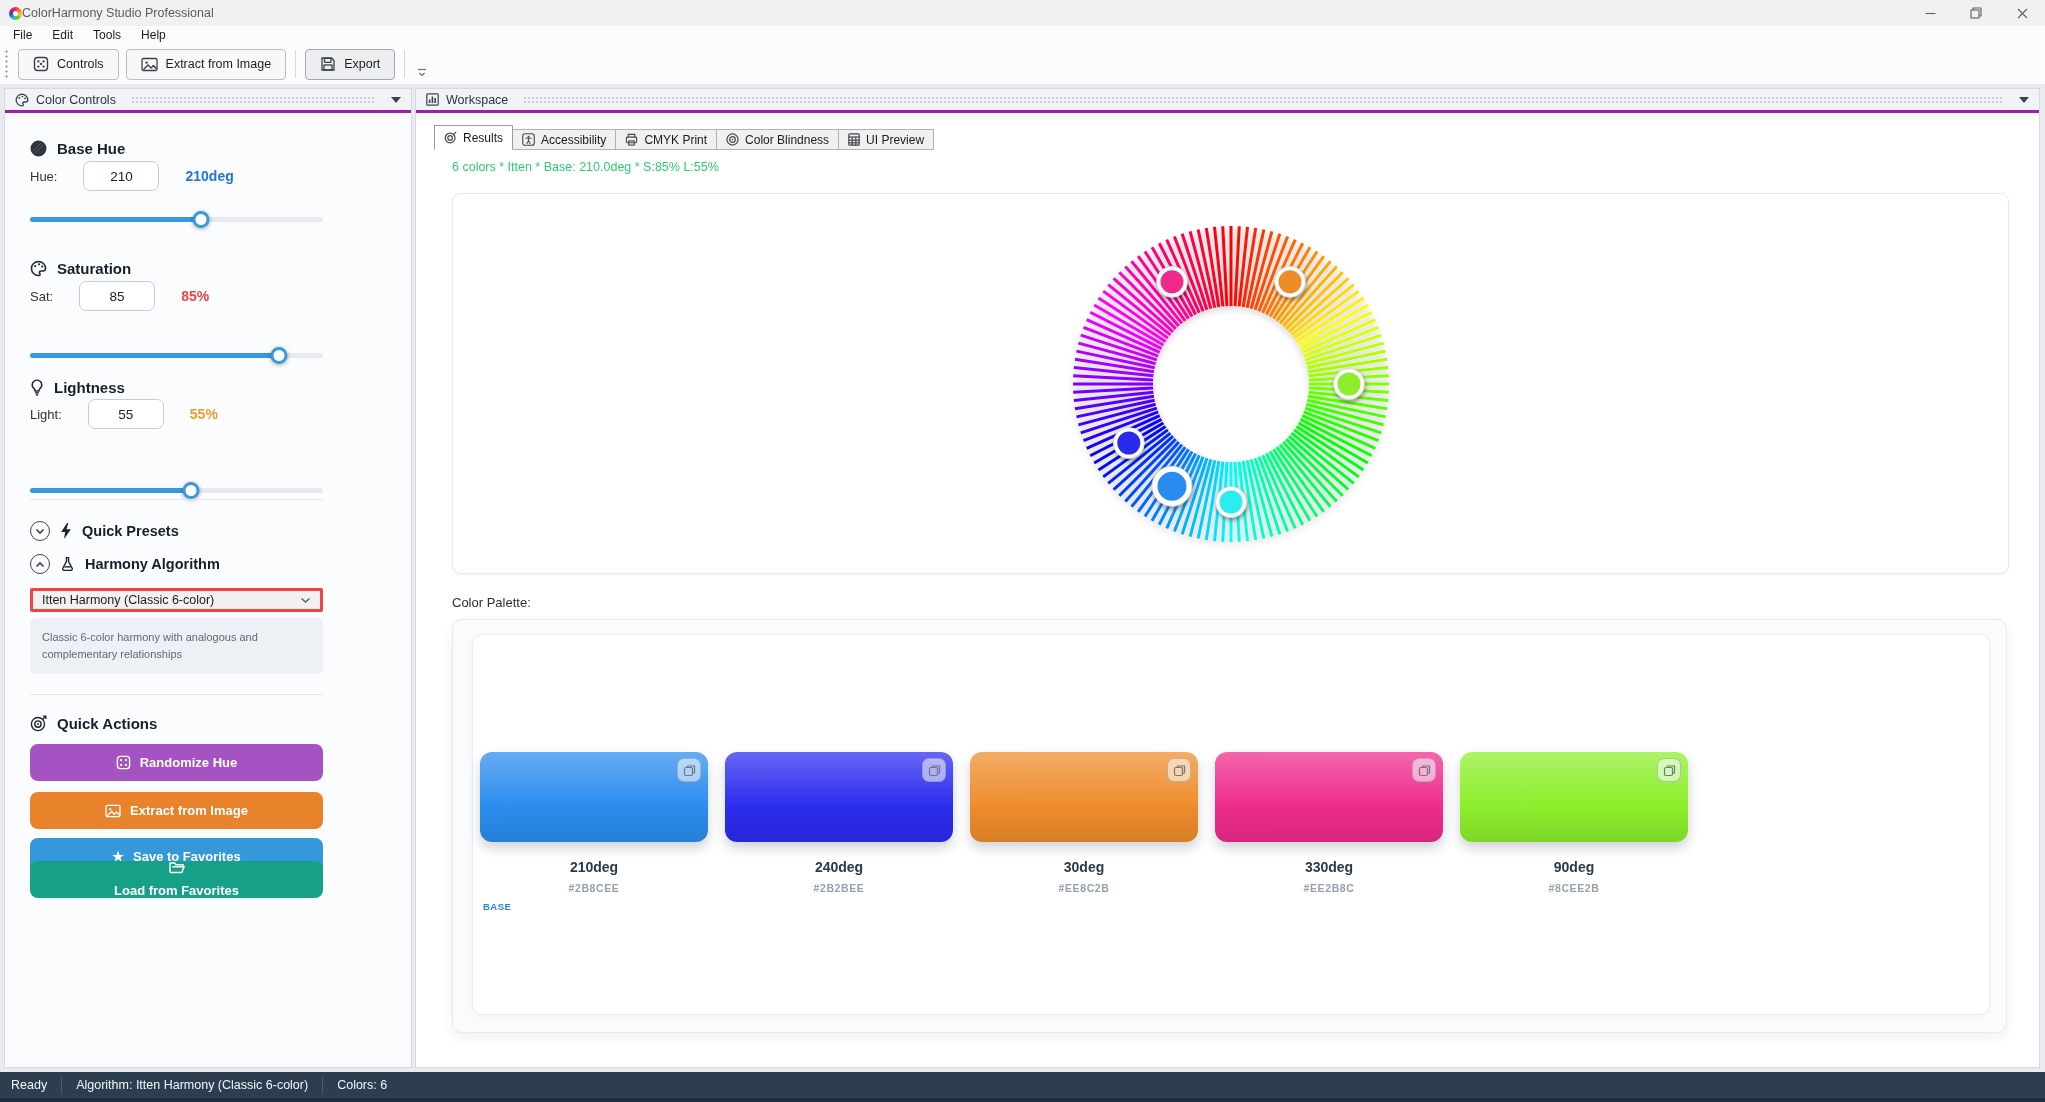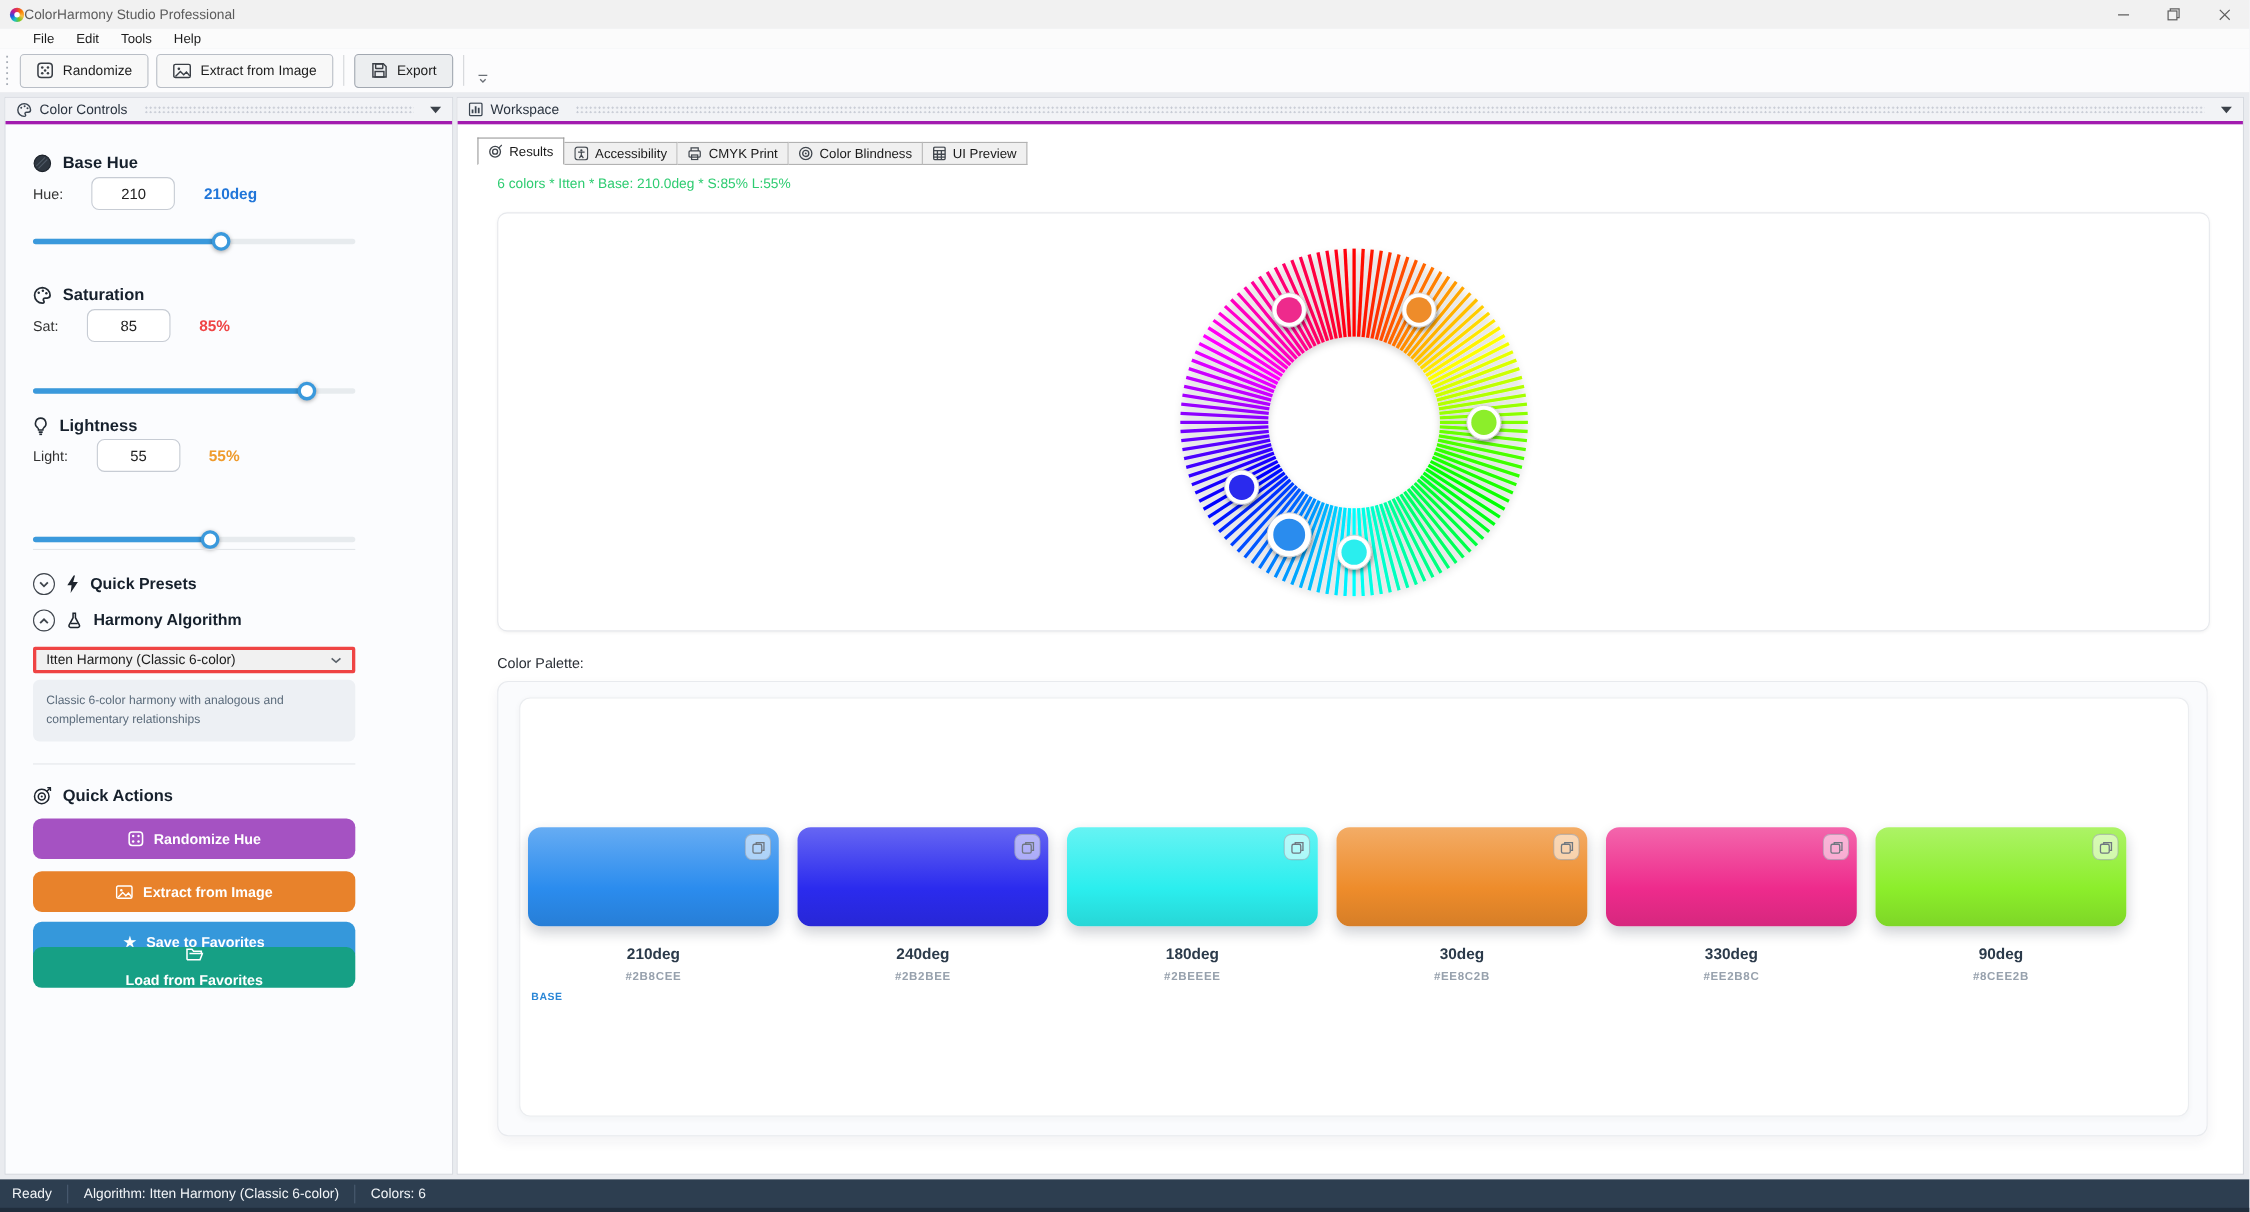--- a/index.html
+++ b/index.html
@@ -11,21 +11,21 @@
   }
   
   .titlebar { height:26px; background:#f1f1f1; display:flex; align-items:center; padding-left:9px; flex:none; }
   .app-logo { width:13px; height:13px; border-radius:50%; flex:none;
     background:conic-gradient(#e63946,#f77f00,#fcbf49,#7cc51c,#19c3c3,#2353e0,#b5179e,#e63946); position:relative; }
   .app-logo::after { content:""; position:absolute; left:4px; top:4px; width:5px; height:5px; border-radius:50%; background:#fff; }
   .app-title { font-size:12.5px; color:#5c5c5c; margin-left:0; flex:1; }
   .win-btn { width:46px; height:26px; display:flex; align-items:center; justify-content:center; color:#5f5f5f; }
   .win-btn svg { display:block; }
   
-  .menubar { height:18px; background:#fbfbfb; display:flex; align-items:center; padding-left:20px; flex:none; }
+  .menubar { height:18px; background:#fbfbfb; display:flex; align-items:center; padding-left:3px; flex:none; }
   .menu-item { font-size:12px; color:#1c1c1c; padding:0 10px; height:18px; display:flex; align-items:center; }
   
   .toolbar { height:40px; background:#fcfcfd; display:flex; align-items:center; padding-left:4px; gap:7px; flex:none; }
   .tb-grip { width:5px; height:30px; background-image:radial-gradient(#a9aeb6 1px, transparent 1.2px); background-size:5px 5px; margin-right:2px; }
   .tb-btn { height:31px; display:flex; align-items:center; gap:8px; padding:0 14px; background:#f8f8f8;
     border:1px solid #b9bec6; border-radius:4px; font-size:12.5px; color:#1d1d1d; cursor:default; }
   .tb-btn svg { color:#3a3f46; }
   .tb-btn.emph { background:#eceef0; border-color:#a2a8b1; }
   .tb-sep { width:1px; height:28px; background:#d4d6da; margin:0 2px; }
   .tb-overflow { width:14px; margin-left:2px; margin-top:18px; color:#6a6f76; }
@@ -130,21 +130,21 @@
   <div class="tb-grip"></div>
   <button class="tb-btn">
     <svg width="16" height="16" viewBox="0 0 16 16" fill="none" stroke="currentColor" stroke-width="1.4">
       <rect x="1.5" y="1.5" width="13" height="13" rx="3"></rect>
       <circle cx="5.4" cy="5.4" r="1.15" fill="currentColor" stroke="none"></circle>
       <circle cx="10.6" cy="5.4" r="1.15" fill="currentColor" stroke="none"></circle>
       <circle cx="8" cy="8" r="1.15" fill="currentColor" stroke="none"></circle>
       <circle cx="5.4" cy="10.6" r="1.15" fill="currentColor" stroke="none"></circle>
       <circle cx="10.6" cy="10.6" r="1.15" fill="currentColor" stroke="none"></circle>
       </svg>
-    <span>Randomize</span>
+    <span>Controls</span>
   </button>
   <button class="tb-btn">
     <svg width="17" height="15" viewBox="0 0 17 15" fill="none" stroke="currentColor" stroke-width="1.3">
       <rect x="1" y="1.5" width="15" height="12" rx="1.5"></rect>
       <circle cx="5.6" cy="5.6" r="1.2" fill="currentColor" stroke="none"></circle>
       <path d="M2.5 12.5 L7 8 L10 11 L12.5 8.5 L15.5 12"></path>
       </svg>
     <span>Extract from Image</span>
   </button>
   <div class="tb-sep"></div>
@@ -563,32 +563,20 @@
                 <svg width="13" height="13" viewBox="0 0 13 13" fill="none" stroke="currentColor" stroke-width="1.2">
                   <rect x="1.5" y="3.5" width="8" height="8" rx="1.5"></rect>
                     <path d="M4.5 3.5 V2 h7 v7 h-1.5"></path>
                   </svg>
               </div>
             </div>
             <div class="swatch-deg">240deg</div>
             <div class="swatch-hex">#2B2BEE</div>
           </div>
 
-          <div class="swatch">
-            <div class="swatch-color" style="background: linear-gradient(rgb(102, 243, 243) 0%, rgb(43, 238, 238) 62%, rgb(39, 214, 214) 100%);">
-              <div class="copy-badge">
-                <svg width="13" height="13" viewBox="0 0 13 13" fill="none" stroke="currentColor" stroke-width="1.2">
-                  <rect x="1.5" y="3.5" width="8" height="8" rx="1.5"></rect>
-                    <path d="M4.5 3.5 V2 h7 v7 h-1.5"></path>
-                  </svg>
-              </div>
-            </div>
-            <div class="swatch-deg">180deg</div>
-            <div class="swatch-hex">#2BEEEE</div>
-          </div>
 
           <div class="swatch">
             <div class="swatch-color" style="background: linear-gradient(rgb(243, 172, 102) 0%, rgb(238, 140, 43) 62%, rgb(214, 126, 39) 100%);">
               <div class="copy-badge">
                 <svg width="13" height="13" viewBox="0 0 13 13" fill="none" stroke="currentColor" stroke-width="1.2">
                   <rect x="1.5" y="3.5" width="8" height="8" rx="1.5"></rect>
                     <path d="M4.5 3.5 V2 h7 v7 h-1.5"></path>
                   </svg>
               </div>
             </div>

